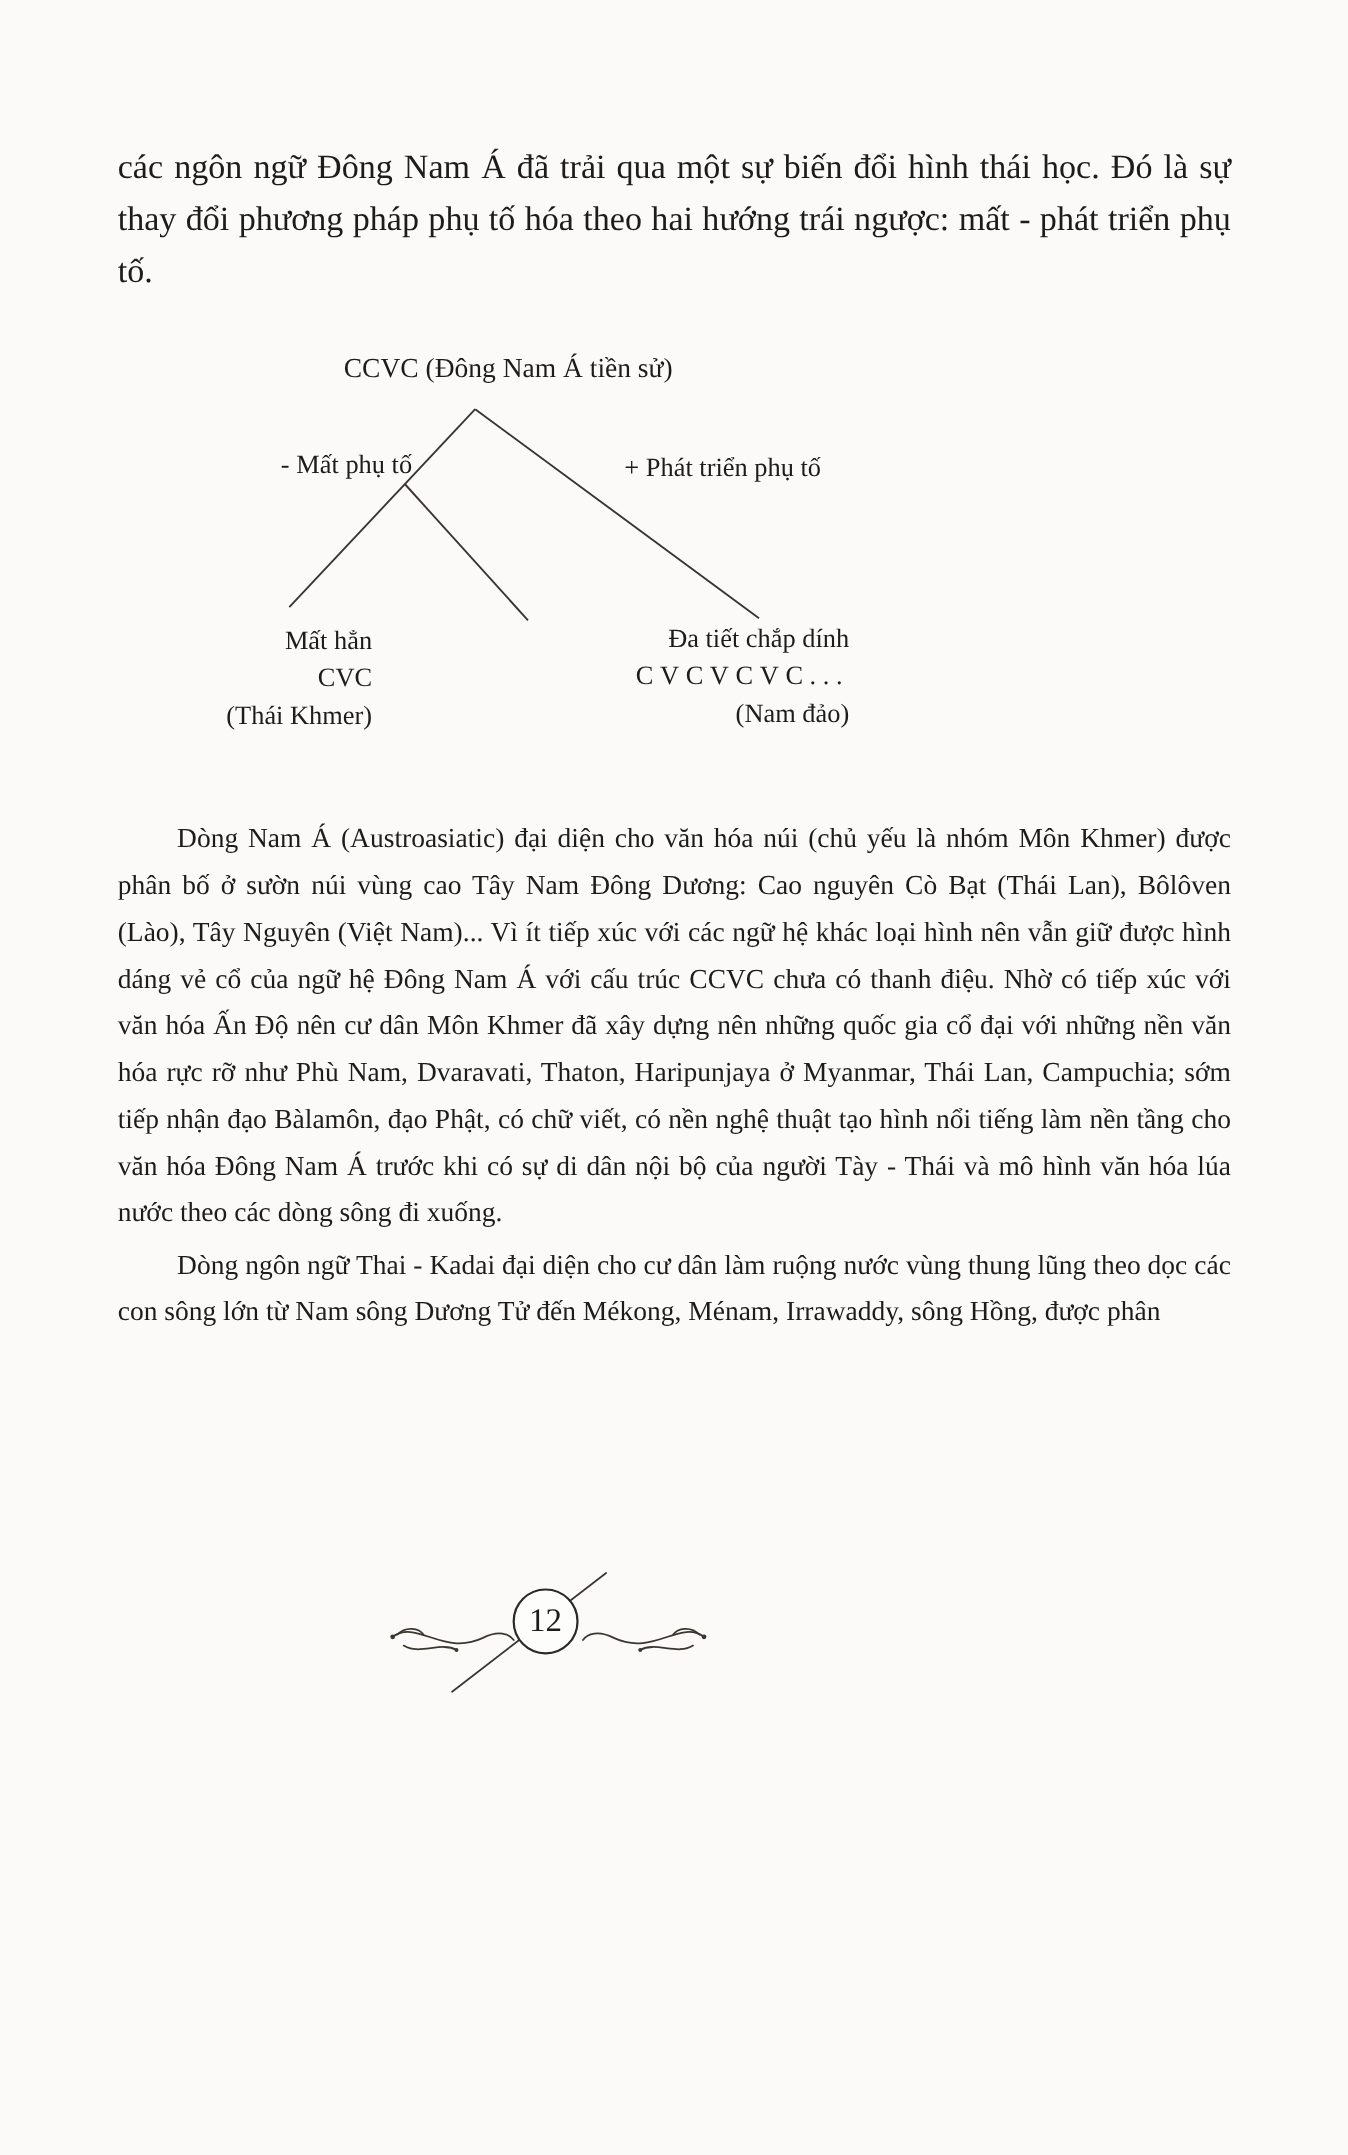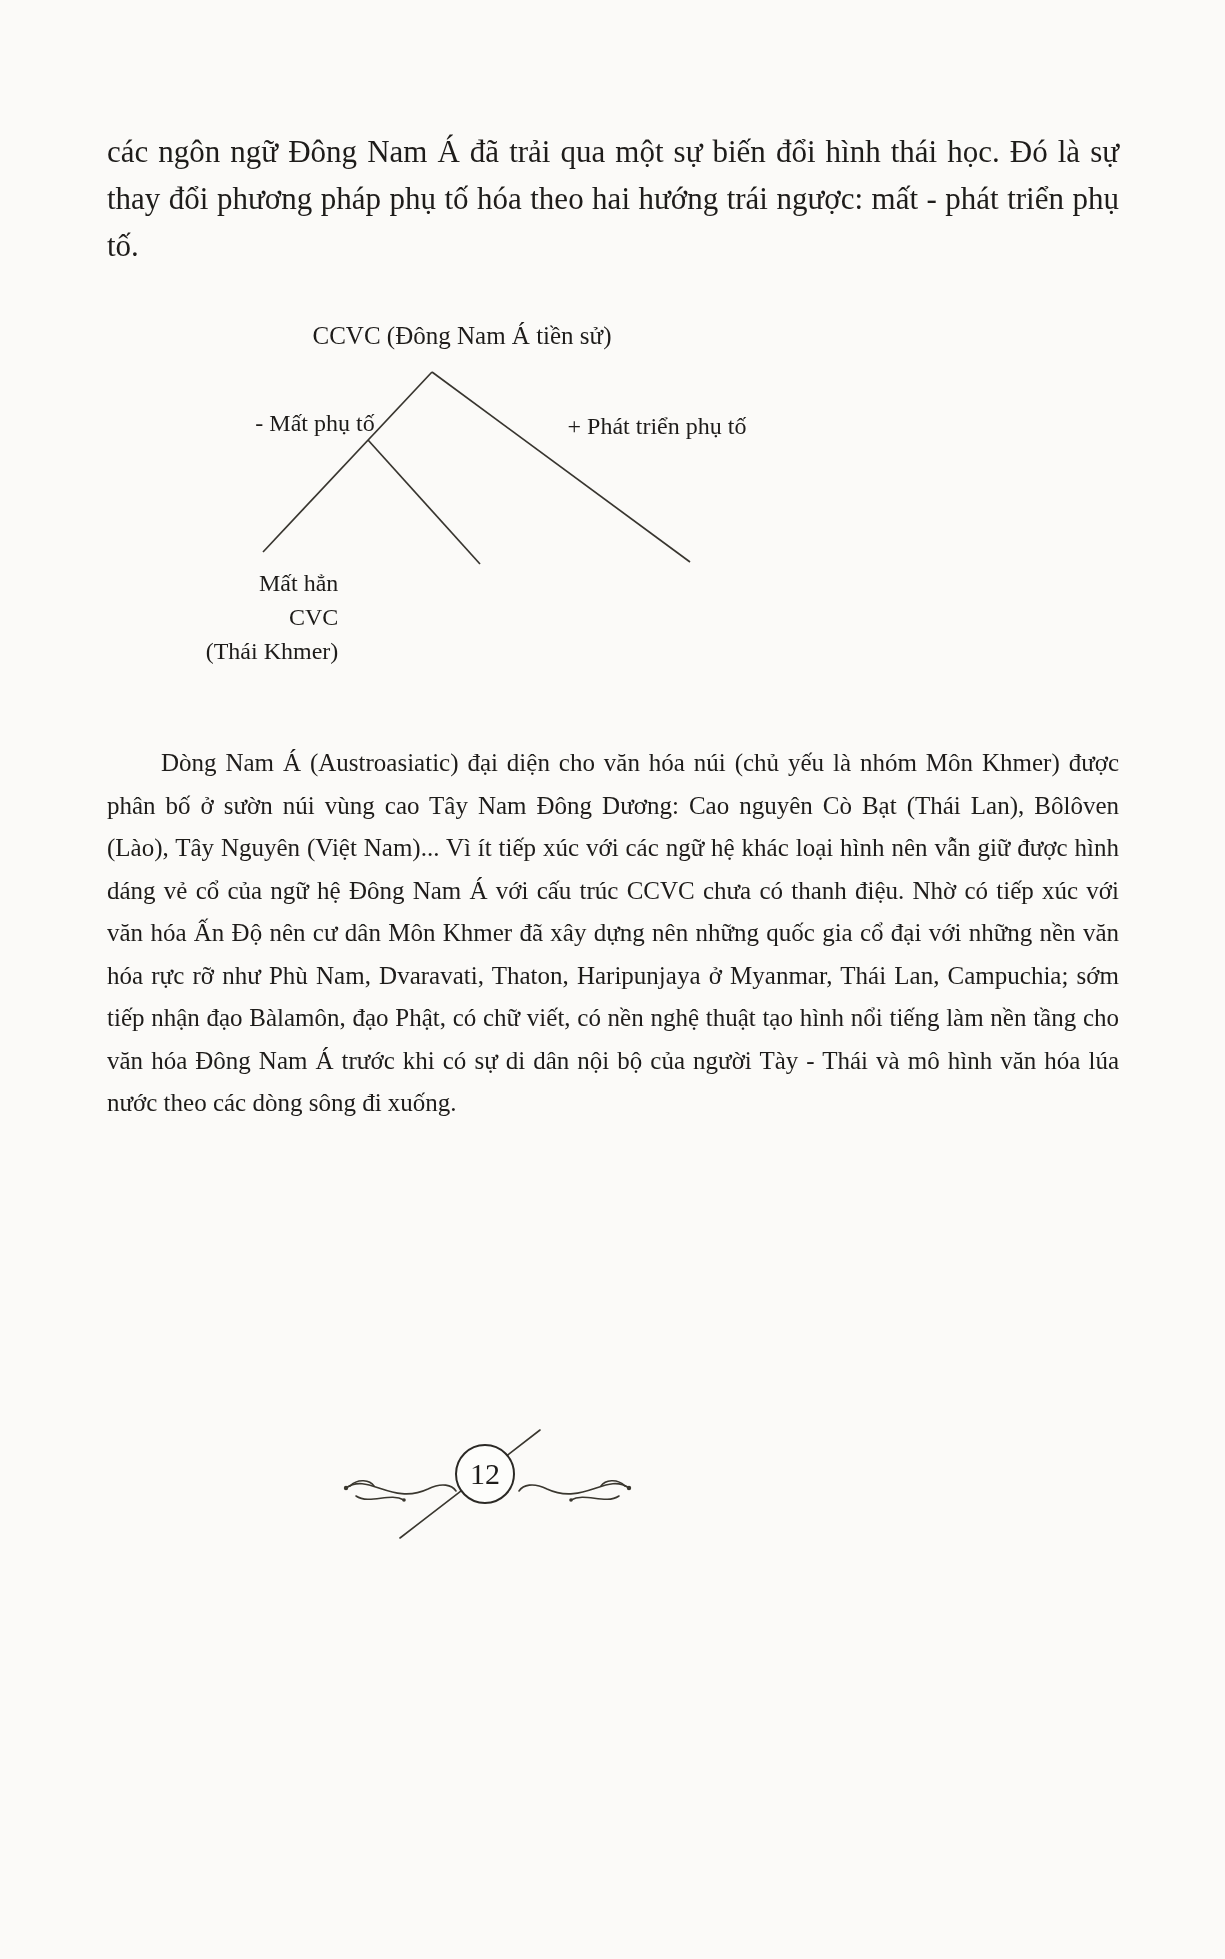--- a/index.html
+++ b/index.html
@@ -41,21 +41,21 @@
   }
   .dlabel.root { font-size: 25px; }
   .leaf {
     position: absolute; transform: translateX(-50%);
     text-align: right; line-height: 34px; white-space: nowrap;
   }
   .leaf .spread { letter-spacing: 6px; }
 
   
   .footer-orn {
-    position: absolute; left: 340px; top: 1396px; width: 295px; height: 115px; text-align: center;
+    position: absolute; left: 351px; top: 1396px; width: 295px; height: 115px; text-align: center;
   }
   .footer-orn svg { position: absolute; left: 0; top: 0; }
   .orn-stroke { stroke: #3a372f; fill: none; stroke-width: 1.6; stroke-linecap: round; }
   .orn-dot { fill: #3a372f; }
   .page-circle {
     position: absolute; left: 115px; top: 16px; width: 56px; height: 56px;
     border: 2.5px solid #2b2925; border-radius: 50%;
     background: #fdfdfb;
     display: flex; align-items: center; justify-content: center;
     font-size: 30px;
@@ -81,24 +81,30 @@
 
     <div class="dlabel" style="left:657px; top:99px">+ Phát triển phụ tố</div>
 
     <div class="leaf" style="left:272px; top:252px">
       <div>Mất hẳn</div>
       <div>CVC</div>
       <div>(Thái Khmer)</div>
     </div>
 
 
+    <div class="leaf" style="left:675px; top:250px">
+      <div>Đa tiết chắp dính</div>
+      <div class="spread">CVCVCVC...</div>
+      <div>(Nam đảo)</div>
+    </div>
   </div>
 
   <div class="body-block">
     <p>Dòng Nam Á (Austroasiatic) đại diện cho văn hóa núi (chủ yếu là nhóm Môn Khmer) được phân bố ở sườn núi vùng cao Tây Nam Đông Dương: Cao nguyên Cò Bạt (Thái Lan), Bôlôven (Lào), Tây Nguyên (Việt Nam)... Vì ít tiếp xúc với các ngữ hệ khác loại hình nên vẫn giữ được hình dáng vẻ cổ của ngữ hệ Đông Nam Á với cấu trúc CCVC chưa có thanh điệu. Nhờ có tiếp xúc với văn hóa Ấn Độ nên cư dân Môn Khmer đã xây dựng nên những quốc gia cổ đại với những nền văn hóa rực rỡ như Phù Nam, Dvaravati, Thaton, Haripunjaya ở Myanmar, Thái Lan, Campuchia; sớm tiếp nhận đạo Bàlamôn, đạo Phật, có chữ viết, có nền nghệ thuật tạo hình nổi tiếng làm nền tầng cho văn hóa Đông Nam Á trước khi có sự di dân nội bộ của người Tày - Thái và mô hình văn hóa lúa nước theo các dòng sông đi xuống.</p>
+    <p>Dòng ngôn ngữ Thai - Kadai đại diện cho cư dân làm ruộng nước vùng thung lũng theo dọc các con sông lớn từ Nam sông Dương Tử đến Mékong, Ménam, Irrawaddy, sông Hồng, được phân</p>
   </div>
 
   <div class="footer-orn">
     <svg width="295" height="115" viewBox="0 0 295 115">
       <path class="orn-stroke" d="M60,110 L200,2"></path>
       <path class="orn-stroke" d="M6,60 C28,44 52,78 88,61 C102,54 112,57 116,63"></path>
       <path class="orn-stroke" d="M16,68 C30,77 50,64 64,72"></path>
       <path class="orn-stroke" d="M10,58 C18,50 30,52 34,58"></path>
       <path class="orn-stroke" d="M289,60 C267,44 243,78 207,61 C193,54 183,57 179,63"></path>
       <path class="orn-stroke" d="M279,68 C265,77 245,64 231,72"></path>

